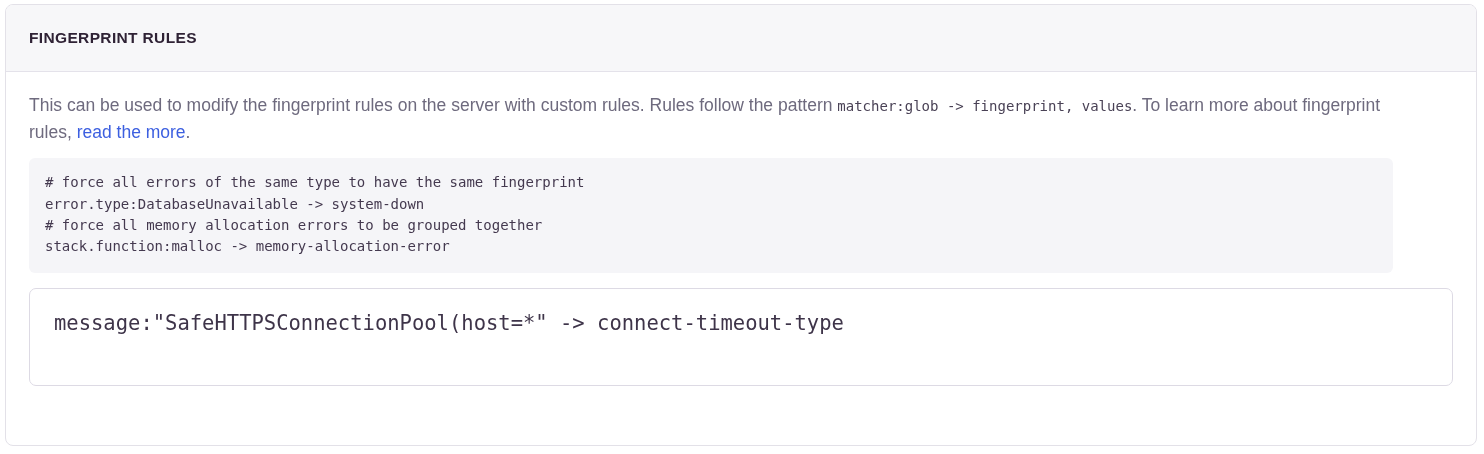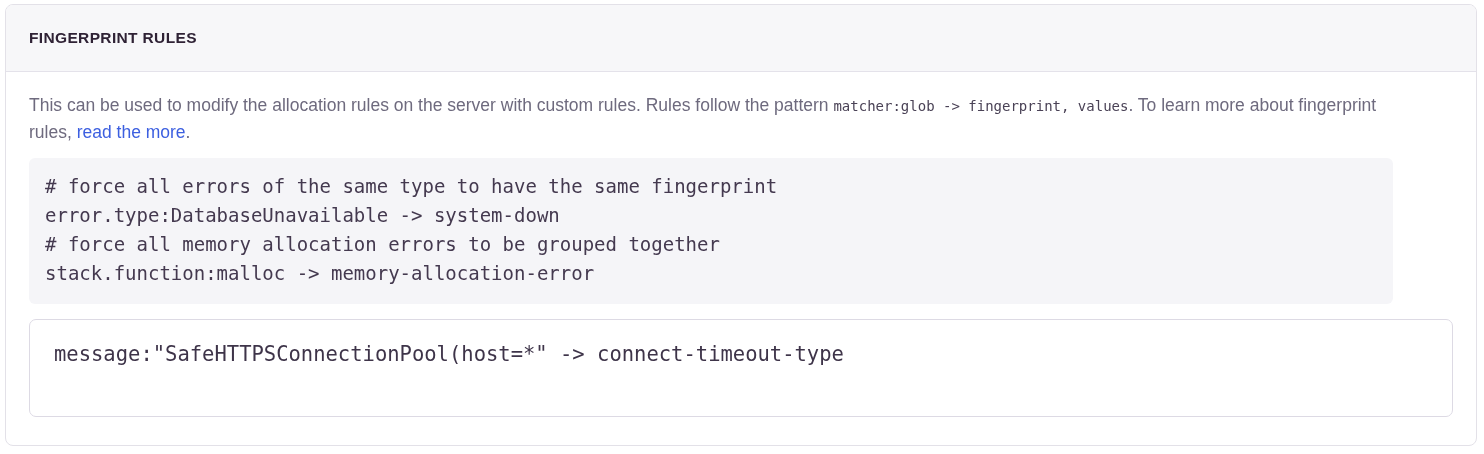--- a/index.html
+++ b/index.html
@@ -71,21 +71,21 @@
   }
 
   .code-block {
     margin: 0;
     background: #F5F5F8;
     border-radius: 6px;
     padding: 14px 16px 16px 16px;
     width: 1364px;
     box-sizing: border-box;
     font-family: "DejaVu Sans Mono", "Liberation Mono", monospace;
-    font-size: 19px;
+    font-size: 14px;
     line-height: 1.52;
     color: #44394F;
     white-space: pre;
     overflow: hidden;
   }
 
   .rules-input {
     display: block;
     margin-top: 15px;
     width: 1424px;
@@ -109,21 +109,21 @@
 <body>
 
 <div class="panel">
 
   <div class="panel-header">
     <div class="panel-title">FINGERPRINT RULES</div>
   </div>
 
   <div class="panel-body">
 
-    <p class="description"><span>This can be used to modify the allocation rules on the server with custom rules. Rules follow the pattern </span><span class="inline-code">matcher:glob -&gt; fingerprint, values</span><span>. To learn more about fingerprint rules, </span><a class="doc-link" href="#">read the more</a><span>.</span></p>
+    <p class="description"><span>This can be used to modify the fingerprint rules on the server with custom rules. Rules follow the pattern </span><span class="inline-code">matcher:glob -&gt; fingerprint, values</span><span>. To learn more about fingerprint rules, </span><a class="doc-link" href="#">read the more</a><span>.</span></p>
 
     <pre class="code-block"># force all errors of the same type to have the same fingerprint
 error.type:DatabaseUnavailable -&gt; system-down
 # force all memory allocation errors to be grouped together
 stack.function:malloc -&gt; memory-allocation-error</pre>
 
     <textarea class="rules-input" placeholder="" style="">message:"SafeHTTPSConnectionPool(host=*" -&gt; connect-timeout-type</textarea>
 
   </div>
 </div>

